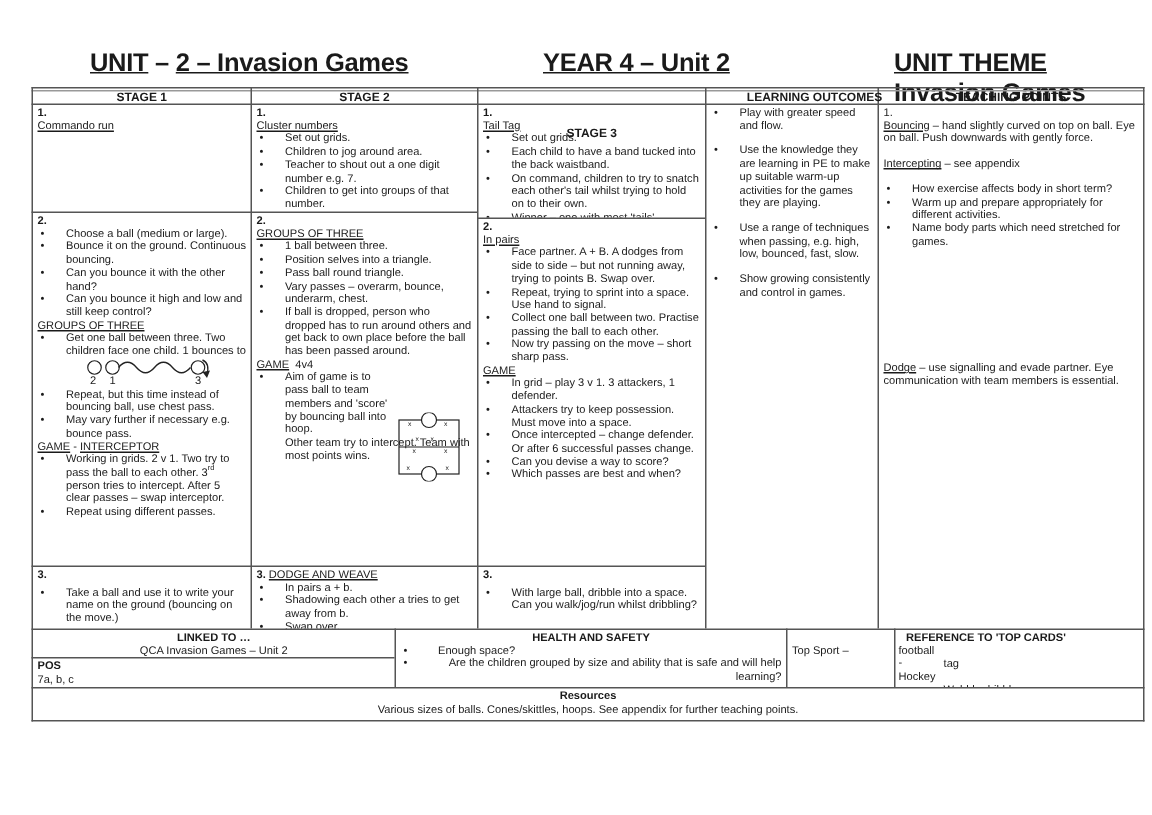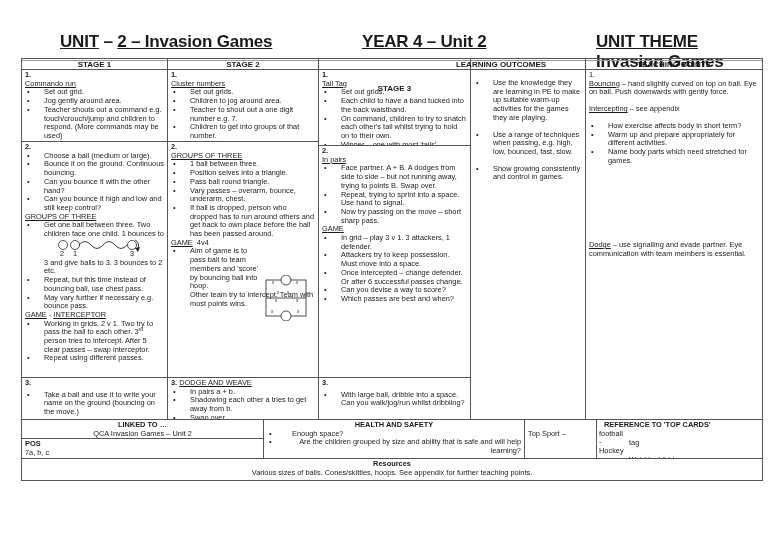--- a/index.html
+++ b/index.html
@@ -48,31 +48,26 @@
 <div class="line" style="left:21px;top:438px;width:242px;height:1px;"></div>
 <div class="line" style="left:263px;top:419px;width:1px;height:39px;"></div>
 <div class="line" style="left:524px;top:419px;width:1px;height:39px;"></div>
 <div class="line" style="left:596px;top:419px;width:1px;height:39px;"></div>
 <div class="line" style="left:21px;top:458px;width:742px;height:1px;"></div>
 <div class="line" style="left:21px;top:480px;width:742px;height:1px;"></div>
 
 <div class="cell th" style="left:22px;top:59px;width:145px;">STAGE 1</div>
 <div class="cell th" style="left:168px;top:59px;width:150px;">STAGE 2</div>
 <div class="cell th" style="left:319px;top:59px;width:151px;margin-top:24px;">STAGE 3</div>
-<div class="cell th" style="left:444px;top:59px;width:114px;text-align:center;">LEARNING OUTCOMES</div>
+<div class="cell th" style="left:486px;top:59px;width:114px;text-align:center;">LEARNING OUTCOMES</div>
 <div class="cell th" style="left:586px;top:59px;width:176px;">TEACHING POINTS</div>
 
 <div class="cell" style="left:22px;top:70px;width:145px;height:71px;">
   <div class="num">1.</div>
   <div class="sub">Commando run</div>
-  <ul>
-    <li>Set out grid.</li>
-    <li>Jog gently around area.</li>
-    <li>Teacher shouts out a command e.g. touch/crouch/jump and children to respond.  (More commands may be used)</li>
-  </ul>
 </div>
 
 <div class="cell" style="left:22px;top:142px;width:145px;height:235px;">
   <div class="num">2.</div>
   <ul>
     <li>Choose a ball (medium or large).</li>
     <li>Bounce it on the ground.  Continuous bouncing.</li>
     <li>Can you bounce it with the other hand?</li>
     <li>Can you bounce it high and low and still keep control?</li>
   </ul>
@@ -86,21 +81,20 @@
           <circle cx="17" cy="6" r="4.5" fill="none" stroke="#222" stroke-width="0.8"></circle>
           <path d="M21 6 Q27 -1 33 6 T45 6 T57 6 T69 6" fill="none" stroke="#222" stroke-width="0.9"></path>
           <circle cx="74" cy="6" r="4.5" fill="none" stroke="#222" stroke-width="0.8"></circle>
           <path d="M77 1 Q82 3 80 11" fill="none" stroke="#222" stroke-width="0.9"></path>
           <path d="M77 9 L80 13 L82 8 Z" fill="#222"></path>
         </svg>
         <span style="position:absolute;left:2px;top:11px;">2</span>
         <span style="position:absolute;left:15px;top:11px;">1</span>
         <span style="position:absolute;left:72px;top:11px;">3</span>
       </div>
-      <span>3 and give balls to 3.  3 bounces to 2 etc.</span>
     </li>
     <li>Repeat, but this time instead of bouncing ball, use chest pass.</li>
     <li>May vary further if necessary e.g. bounce pass.</li>
   </ul>
   <div><span class="sub">GAME</span><span> - </span><span class="sub">INTERCEPTOR</span></div>
   <ul>
     <li><span>Working in grids.  2 v 1.  Two try to pass the ball to each other.  3</span><sup>rd</sup><span> person tries to intercept.  After 5 clear passes – swap interceptor.</span></li>
     <li>Repeat using different passes.</li>
   </ul>
 </div>
@@ -177,20 +171,21 @@
     <li>Winner – one with most 'tails'.</li>
   </ul>
 </div>
 
 <div class="cell" style="left:319px;top:146px;width:151px;height:231px;">
   <div class="num">2.</div>
   <div class="sub">In pairs</div>
   <ul>
     <li>Face partner. A + B.  A dodges from side to side – but not running away, trying to points B.  Swap over.</li>
     <li>Repeat, trying to sprint into a space.  Use hand to signal.</li>
+    <li>Collect one ball between two.  Practise passing the ball to each other.</li>
     <li>Now try passing on the move – short sharp pass.</li>
   </ul>
   <div class="sub">GAME</div>
   <ul>
     <li>In grid – play 3 v 1.  3 attackers, 1 defender.</li>
     <li>Attackers try to keep possession.  Must move into a space.</li>
     <li>Once intercepted – change defender.  Or after 6 successful passes change.</li>
     <li>Can you devise a way to score?</li>
     <li>Which passes are best and when?</li>
   </ul>
@@ -198,20 +193,21 @@
 
 <div class="cell" style="left:319px;top:378px;width:151px;height:41px;">
   <div class="num">3.</div>
   <ul style="margin-top:3px;">
     <li>With large ball, dribble into a space.  Can you walk/jog/run whilst dribbling?</li>
   </ul>
 </div>
 
 <div class="cell" style="left:471px;top:70px;width:114px;height:349px;">
   <ul>
+    <li>Play with greater speed and flow.</li>
     <div class="gap"></div>
     <li>Use the knowledge they are learning in PE to make up suitable warm-up activities for the games they are playing.</li>
     <div class="gap"></div>
     <li>Use a range of techniques when passing, e.g. high, low, bounced, fast, slow.</li>
     <div class="gap"></div>
     <li>Show growing consistently and control in games.</li>
     <div class="gap"></div>
   </ul>
 </div>
 

